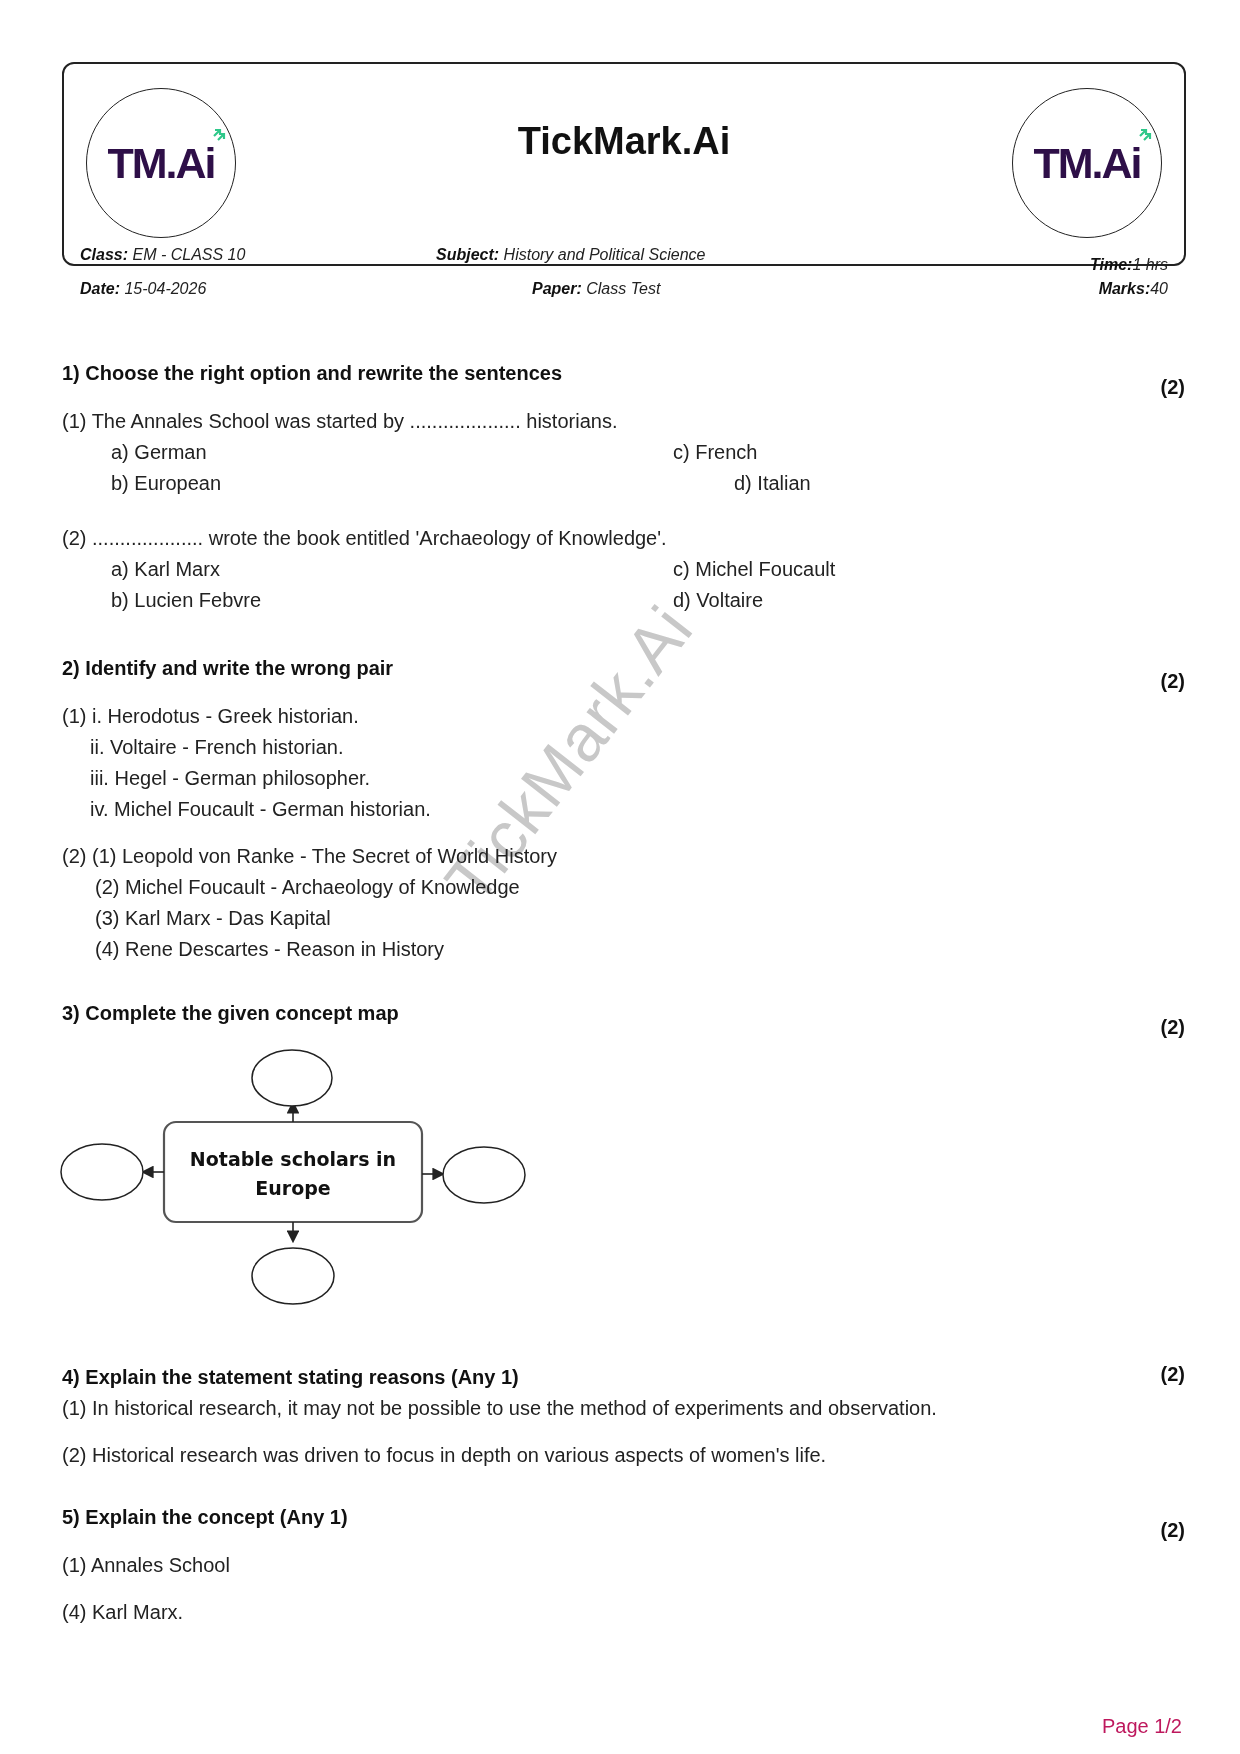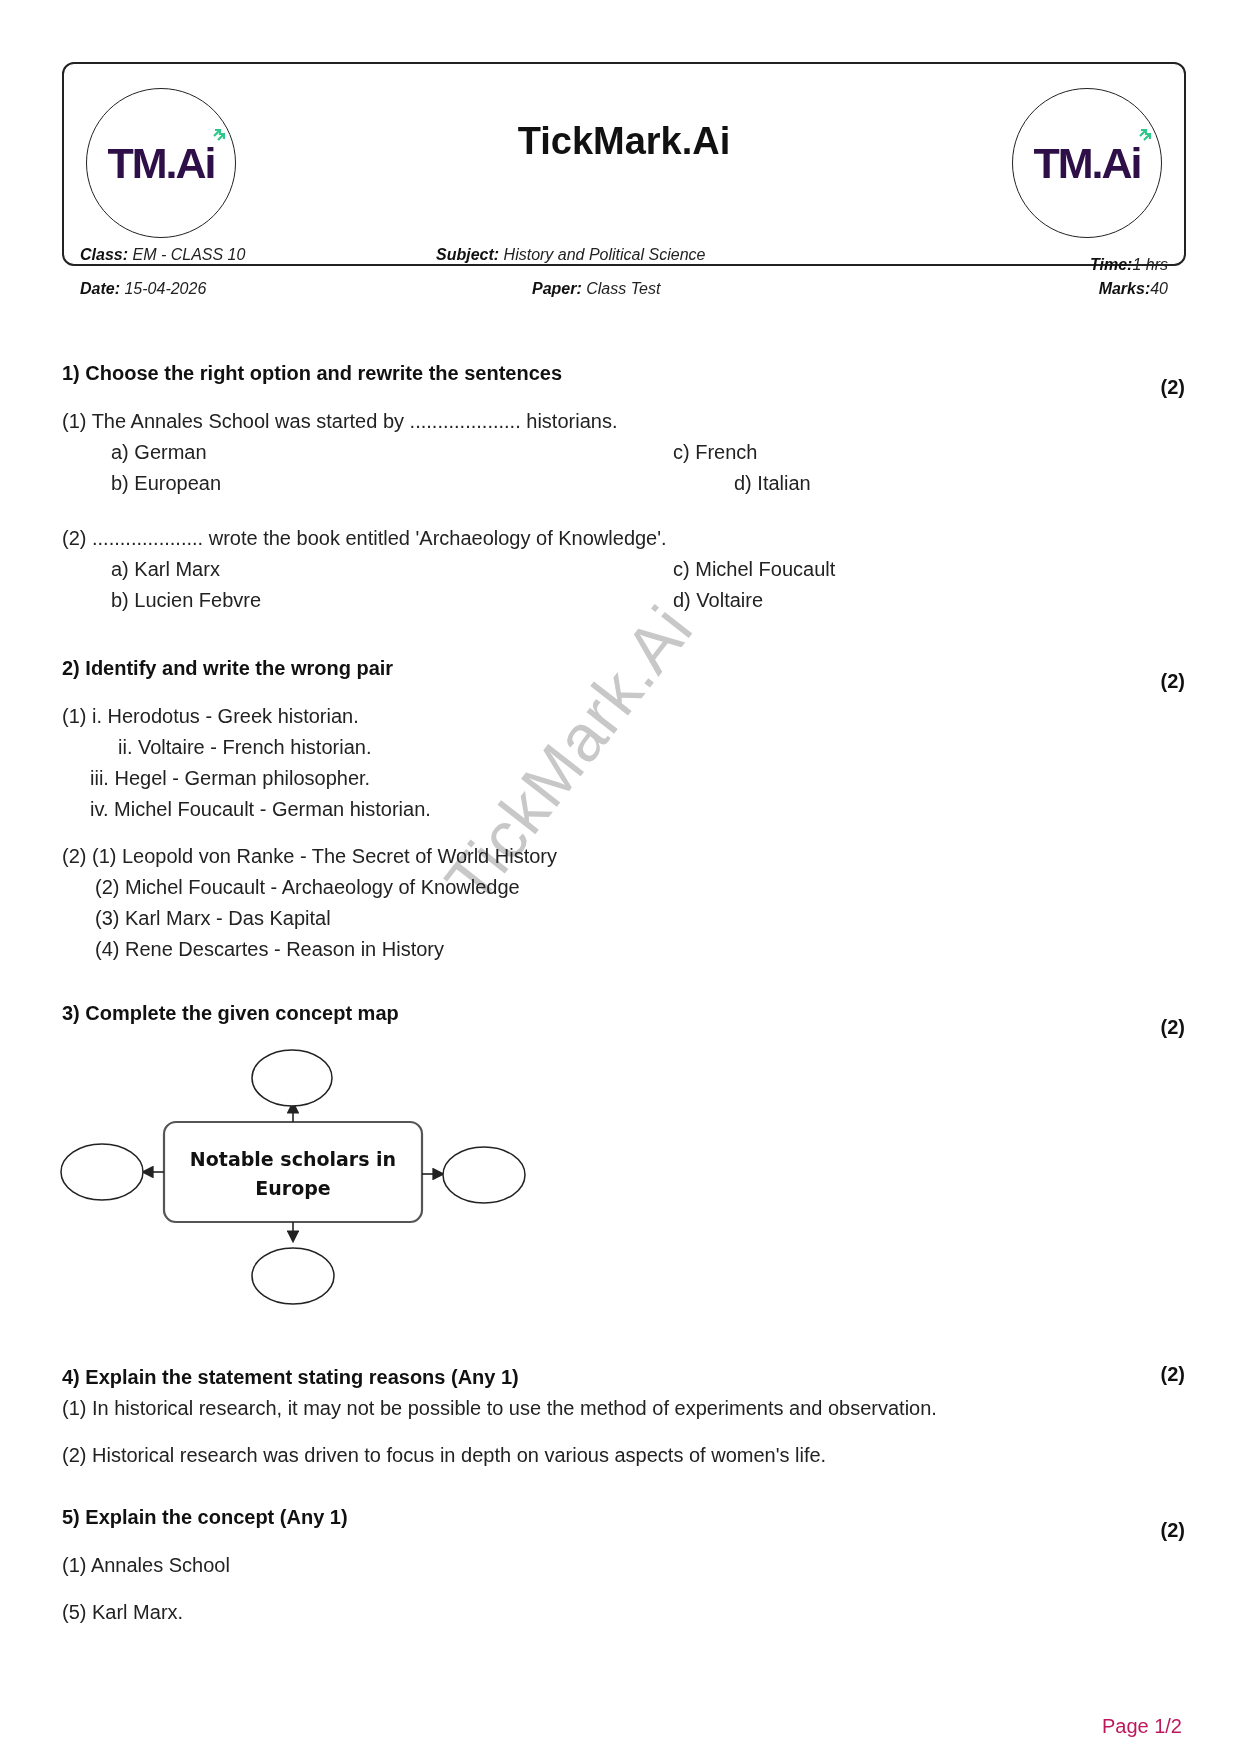--- a/index.html
+++ b/index.html
@@ -69,21 +69,21 @@
 <div class="line" style="left:694px; top:472px;margin-left:40px;">d) Italian</div>
 <div class="line" style="left:62px; top:527px;">(2) .................... wrote the book entitled 'Archaeology of Knowledge'.</div>
 <div class="line" style="left:111px; top:558px;">a) Karl Marx</div>
 <div class="line" style="left:111px; top:589px;">b) Lucien Febvre</div>
 <div class="line" style="left:673px; top:558px;">c) Michel Foucault</div>
 <div class="line" style="left:673px; top:589px;">d) Voltaire</div>
 
 <div class="q-title" style="top:657px;">2) Identify and write the wrong pair</div>
 <div class="q-marks" style="top:670px;">(2)</div>
 <div class="line" style="left:62px; top:705px;">(1) i. Herodotus - Greek historian.</div>
-<div class="line" style="left:90px; top:736px;margin-left:28px;">ii. Voltaire - French historian.</div>
+<div class="line" style="left:90px; top:736px;">ii. Voltaire - French historian.</div>
 <div class="line" style="left:90px; top:767px;">iii. Hegel - German philosopher.</div>
 <div class="line" style="left:90px; top:798px;">iv. Michel Foucault - German historian.</div>
 <div class="line" style="left:62px; top:845px;">(2) (1) Leopold von Ranke - The Secret of World History</div>
 <div class="line" style="left:95px; top:876px;">(2) Michel Foucault - Archaeology of Knowledge</div>
 <div class="line" style="left:95px; top:907px;">(3) Karl Marx - Das Kapital</div>
 <div class="line" style="left:95px; top:938px;">(4) Rene Descartes - Reason in History</div>
 
 <div class="q-title" style="top:1002px;">3) Complete the given concept map</div>
 <div class="q-marks" style="top:1016px;">(2)</div>
 <svg class="cmap" viewBox="0 0 470 270">
@@ -108,15 +108,15 @@
 </svg>
 
 <div class="q-title" style="top:1349px;margin-top:17px;">4) Explain the statement stating reasons (Any 1)</div>
 <div class="q-marks" style="top:1363px;">(2)</div>
 <div class="line" style="left:62px; top:1397px;">(1) In historical research, it may not be possible to use the method of experiments and observation.</div>
 <div class="line" style="left:62px; top:1444px;">(2) Historical research was driven to focus in depth on various aspects of women's life.</div>
 
 <div class="q-title" style="top:1506px;">5) Explain the concept (Any 1)</div>
 <div class="q-marks" style="top:1519px;">(2)</div>
 <div class="line" style="left:62px; top:1554px;">(1) Annales School</div>
-<div class="line" style="left:62px; top:1601px;">(5) Karl Marx.</div>
+<div class="line" style="left:62px; top:1601px;">(4) Karl Marx.</div>
 
 <div class="footer">Page 1/2</div>
 
 </body></html>

